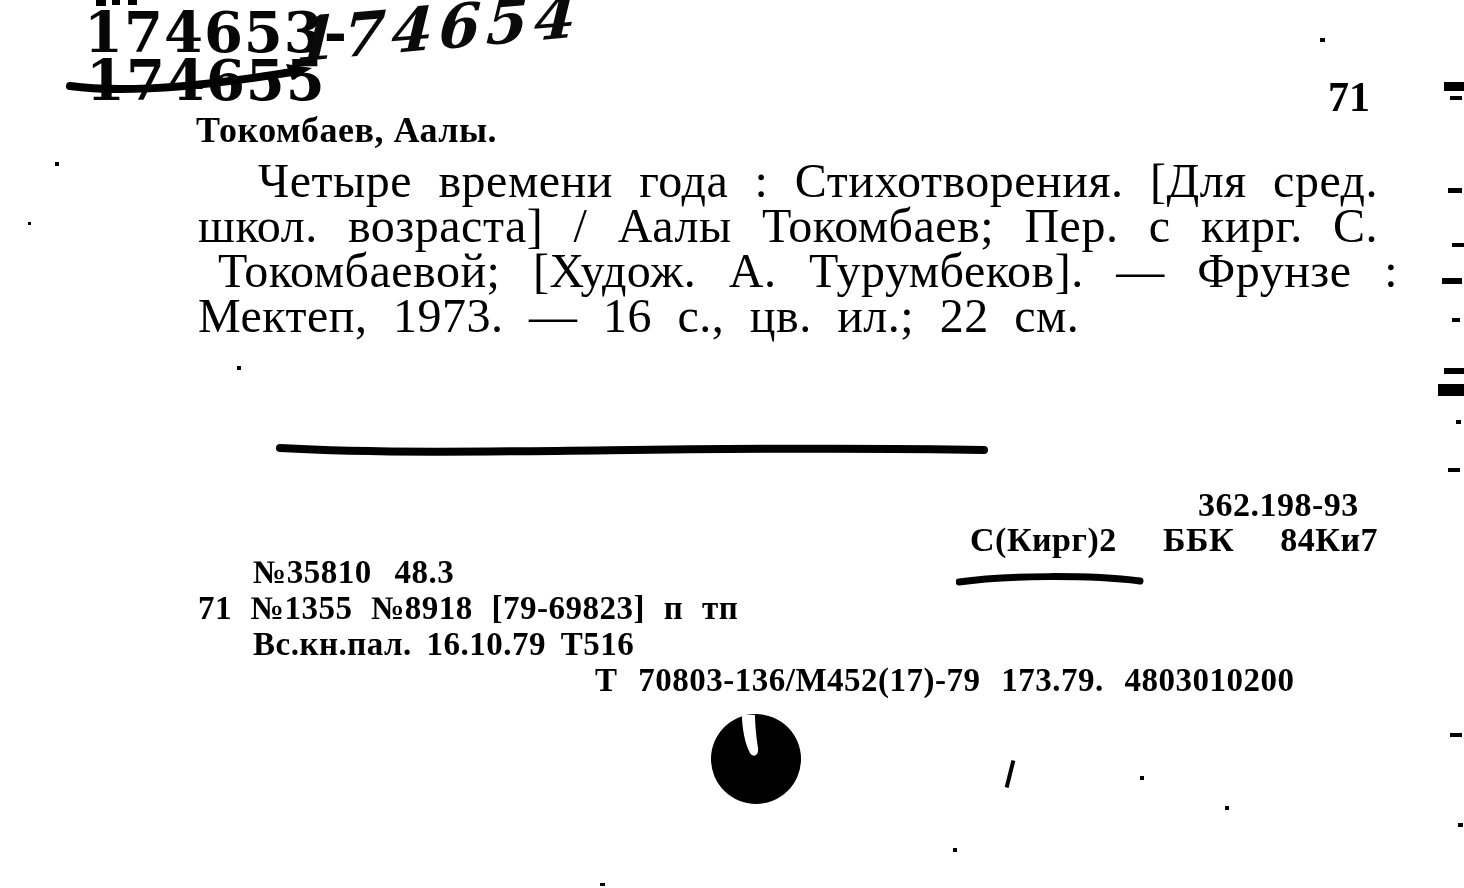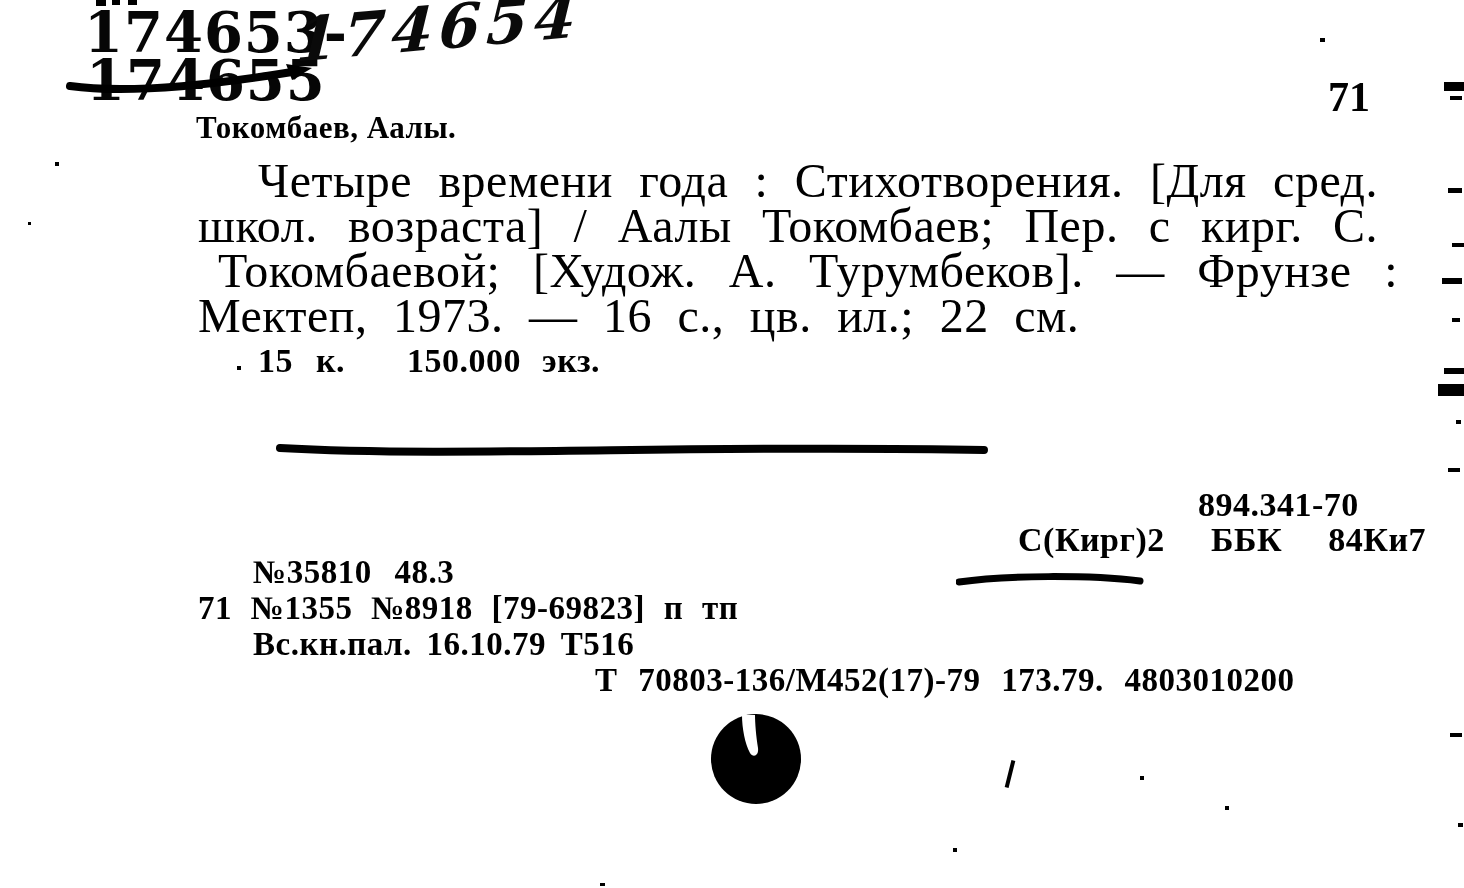--- a/index.html
+++ b/index.html
@@ -37,21 +37,21 @@
   }
 
   .page-num {
     font-weight: 700;
     font-size: 42px;
     line-height: 1;
   }
 
   .heading {
     font-weight: 700;
-    font-size: 31px;
+    font-size: 36px;
     line-height: 1;
     letter-spacing: 0.5px;
   }
 
   .desc-line {
     font-weight: 400;
     font-size: 48px;
     line-height: 45px;
     letter-spacing: 0.5px;
     text-align: justify;
@@ -109,34 +109,31 @@
 
   <div class="abs heading" style="left:196px; top:112px;">Токомбаев, Аалы.</div>
 
   <div>
     <div class="abs desc-line" style="left:258px; top:158px; width:1120px;">Четыре времени года : Стихотворения. [Для сред.</div>
     <div class="abs desc-line" style="left:198px; top:203px; width:1180px;">школ. возраста] / Аалы Токомбаев; Пер. с кирг. С.</div>
     <div class="abs desc-line" style="left:198px; top:248px; width:1180px;margin-left:20px;">Токомбаевой; [Худож. А. Турумбеков]. — Фрунзе :</div>
     <div class="abs desc-line desc-last" style="left:198px; top:293px; width:1180px;">Мектеп, 1973. — 16 с., цв. ил.; 22 см.</div>
   </div>
 
-  <div class="abs small-line" style="left:258px; top:344px;">
-    <span style="word-spacing:14px;">15 к.</span><span style="display:inline-block; width:62px;"></span><span style="word-spacing:12px;">150.000 экз.</span>
-  </div>
 
 
   <div class="abs" style="left:276px; top:438px;">
     <svg width="716" height="24" viewBox="0 0 716 24">
       <path d="M4,10 C 180,20 420,6 708,12" stroke="#000" stroke-width="8" fill="none" stroke-linecap="round"></path>
     </svg>
   </div>
 
-  <div class="abs small-line" style="left:1198px; top:488px;">894.341-70</div>
+  <div class="abs small-line" style="left:1198px; top:488px;">362.198-93</div>
 
-  <div class="abs small-line class-row" style="left:1018px; top:523px;">
+  <div class="abs small-line class-row" style="left:970px; top:523px;">
     <span>С(Кирг)2</span>
     <span>ББК</span>
     <span>84Ки7</span>
   </div>
 
   <div class="abs" style="left:956px; top:570px;">
     <svg width="188" height="20" viewBox="0 0 188 20">
       <path d="M3,12 C 50,5 135,5 184,11" stroke="#000" stroke-width="7" fill="none" stroke-linecap="round"></path>
     </svg>
   </div>

